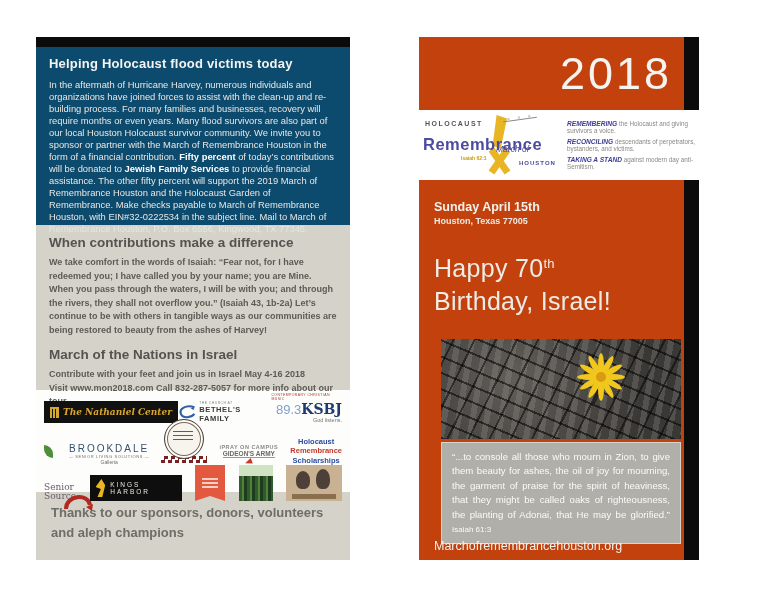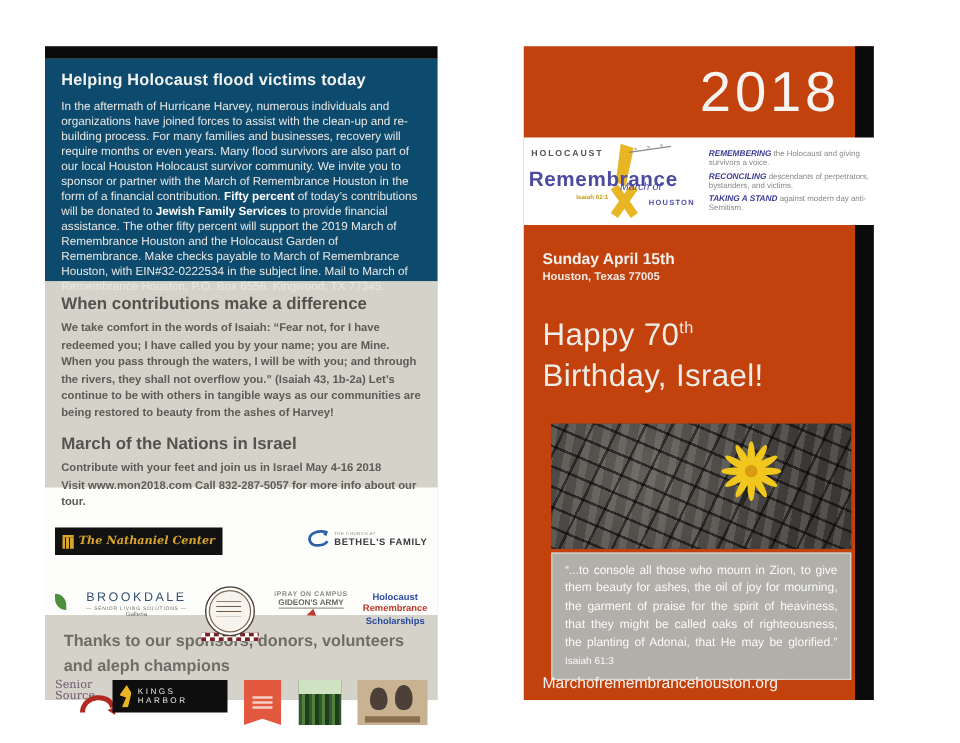--- a/index.html
+++ b/index.html
@@ -13,21 +13,21 @@
   .lp-dark h1{margin:2px 0 8px 0;font-size:13px;letter-spacing:.2px;color:#f4f3ef;}
   .lp-dark p{margin:0;font-size:9.4px;line-height:1.28;color:#e9e7e2;}
   .lp-dark b{color:#ffffff;}
   .lp-gray1{height:165px;background:#d5d2c9;padding:8px 13px 0 13px;box-sizing:border-box;}
   .lp-gray1 h2{margin:2px 0 6px 0;font-size:13.5px;color:#54544e;}
   .lp-gray1 p{margin:0;font-size:9px;line-height:1.5;font-weight:bold;color:#5c5b55;}
   .lp-gray1 h2.second{margin-top:10px;}
   .lp-gray1 .small-line{font-size:9px;font-weight:bold;color:#5c5b55;line-height:1.5;}
   .lp-white{height:102px;background:#fdfdfc;padding:3px 8px;box-sizing:border-box;
             display:flex;flex-direction:column;justify-content:space-between;}
-  .logo-row{display:flex;align-items:flex-start;justify-content:space-between;margin-top:29px;}
+  .logo-row{display:flex;align-items:flex-end;justify-content:space-between;}
   .lp-gray2{height:68px;background:#d5d2c9;padding:11px 15px 0 15px;box-sizing:border-box;
             font-size:13px;font-weight:bold;color:#6e6d66;line-height:1.55;}
   
   .lg-nathaniel{background:#111;color:#d8a62a;display:flex;align-items:center;gap:4px;
                 padding:3px 6px;height:16px;}
   .lg-nathaniel .txt{font-family:"DejaVu Serif",serif;font-style:italic;font-weight:bold;font-size:9px;white-space:nowrap;}
   .pillars{width:9px;height:9px;background:linear-gradient(90deg,#d8a62a 0 2px,#111 2px 3px,#d8a62a 3px 5px,#111 5px 6px,#d8a62a 6px 9px);border-top:2px solid #d8a62a;}
   .lg-bethels{display:flex;align-items:center;gap:2px;}
   .swoosh{width:20px;height:18px;}
   .lg-bethels .col{display:flex;flex-direction:column;}
@@ -150,20 +150,28 @@
       <div class="lg-bethels">
         <svg class="swoosh" viewBox="0 0 20 18">
           <path d="M17 4 C8 1 1 6 3 11 C5 16 14 15 17 11" fill="none" stroke="#2d5fa6" stroke-width="2.2"></path>
           <path d="M17 4 l-4 1 3 2 z" fill="#2d5fa6"></path>
         </svg>
         <div class="col">
           <span class="top">THE CHURCH AT</span>
           <span class="name">BETHEL'S FAMILY</span>
         </div>
       </div>
+      <div class="lg-ksbj">
+        <span class="top">CONTEMPORARY CHRISTIAN MUSIC</span>
+        <div class="row">
+          <span class="freq">89.3</span>
+          <span class="name">KSBJ</span>
+        </div>
+        <span class="tag">God listens.</span>
+      </div>
     </div>
 
     <div class="logo-row">
       <div class="lg-brookdale">
         <span class="leaf"></span>
         <div class="col">
           <span class="name">BROOKDALE</span>
           <span class="sub">— SENIOR LIVING SOLUTIONS —</span>
           <span class="loc">Galleria</span>
         </div>

